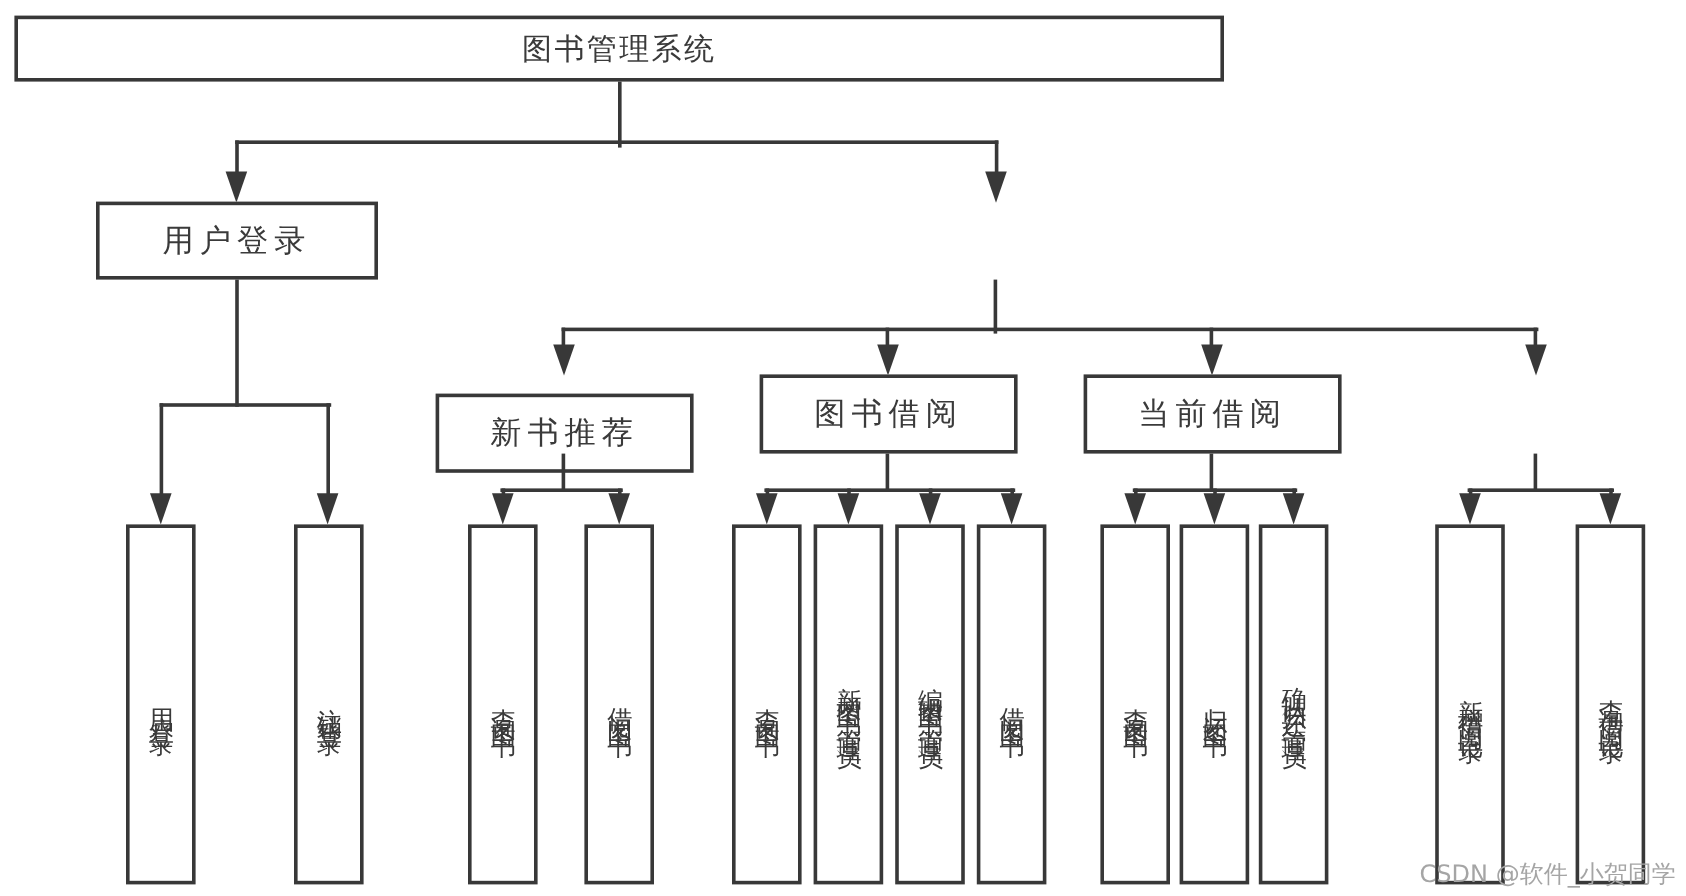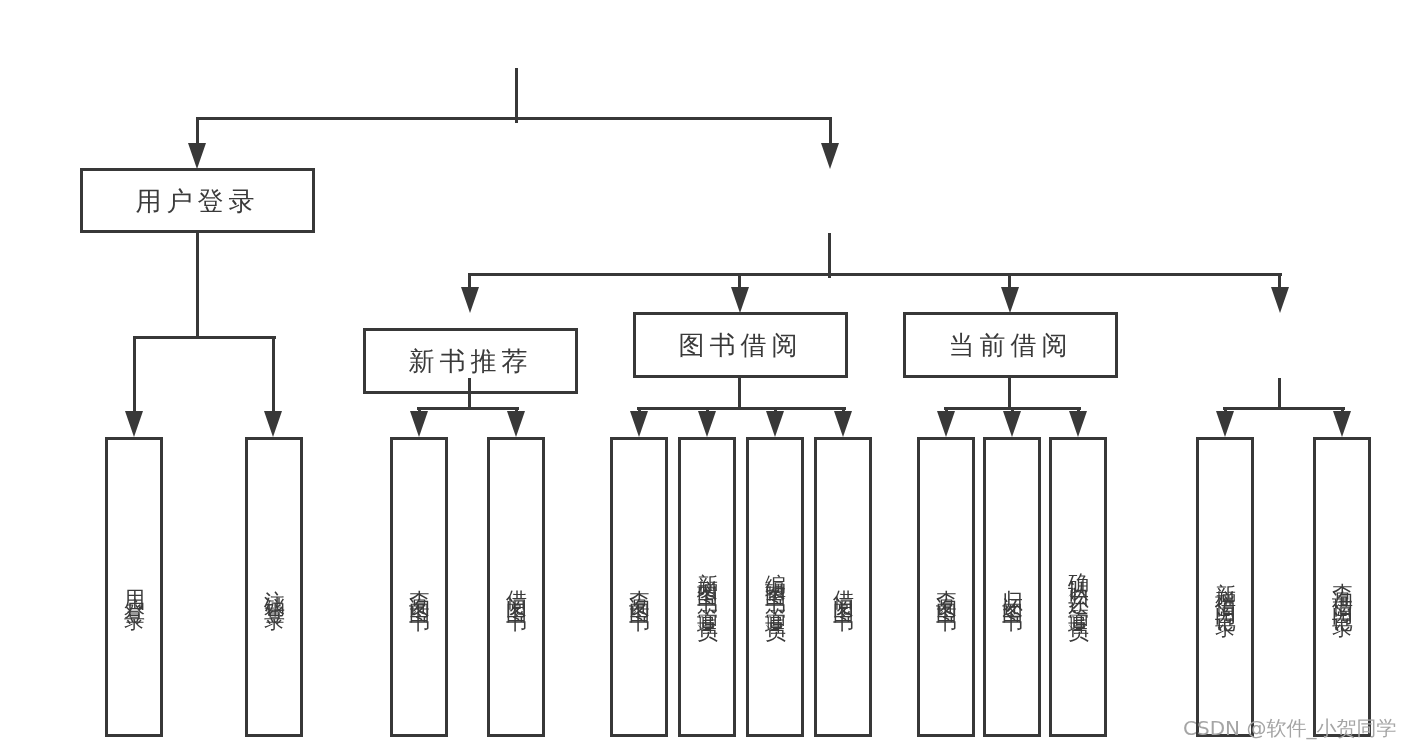--- a/index.html
+++ b/index.html
@@ -49,20 +49,21 @@
     color:var(--wm);
     z-index:10;
     white-space:nowrap;
   }
 </style>
 </head>
 <body>
 
 <div class="canvas">
 
+  <div class="node h title" style="left:12px;top:13px;width:1008px;height:55px">图书管理系统</div>
 
   <div class="vline" style="left:515px;top:68px;height:55px"></div>
   <div class="hline" style="left:196px;top:117px;width:636px"></div>
   <div class="vline" style="left:196px;top:117px;height:28px"></div>
   <div class="arrow" style="left:188px;top:143px"></div>
   <div class="vline" style="left:829px;top:117px;height:28px"></div>
   <div class="arrow" style="left:821px;top:143px"></div>
 
   <div class="node h" style="left:80px;top:168px;width:235px;height:65px">用户登录</div>
 

